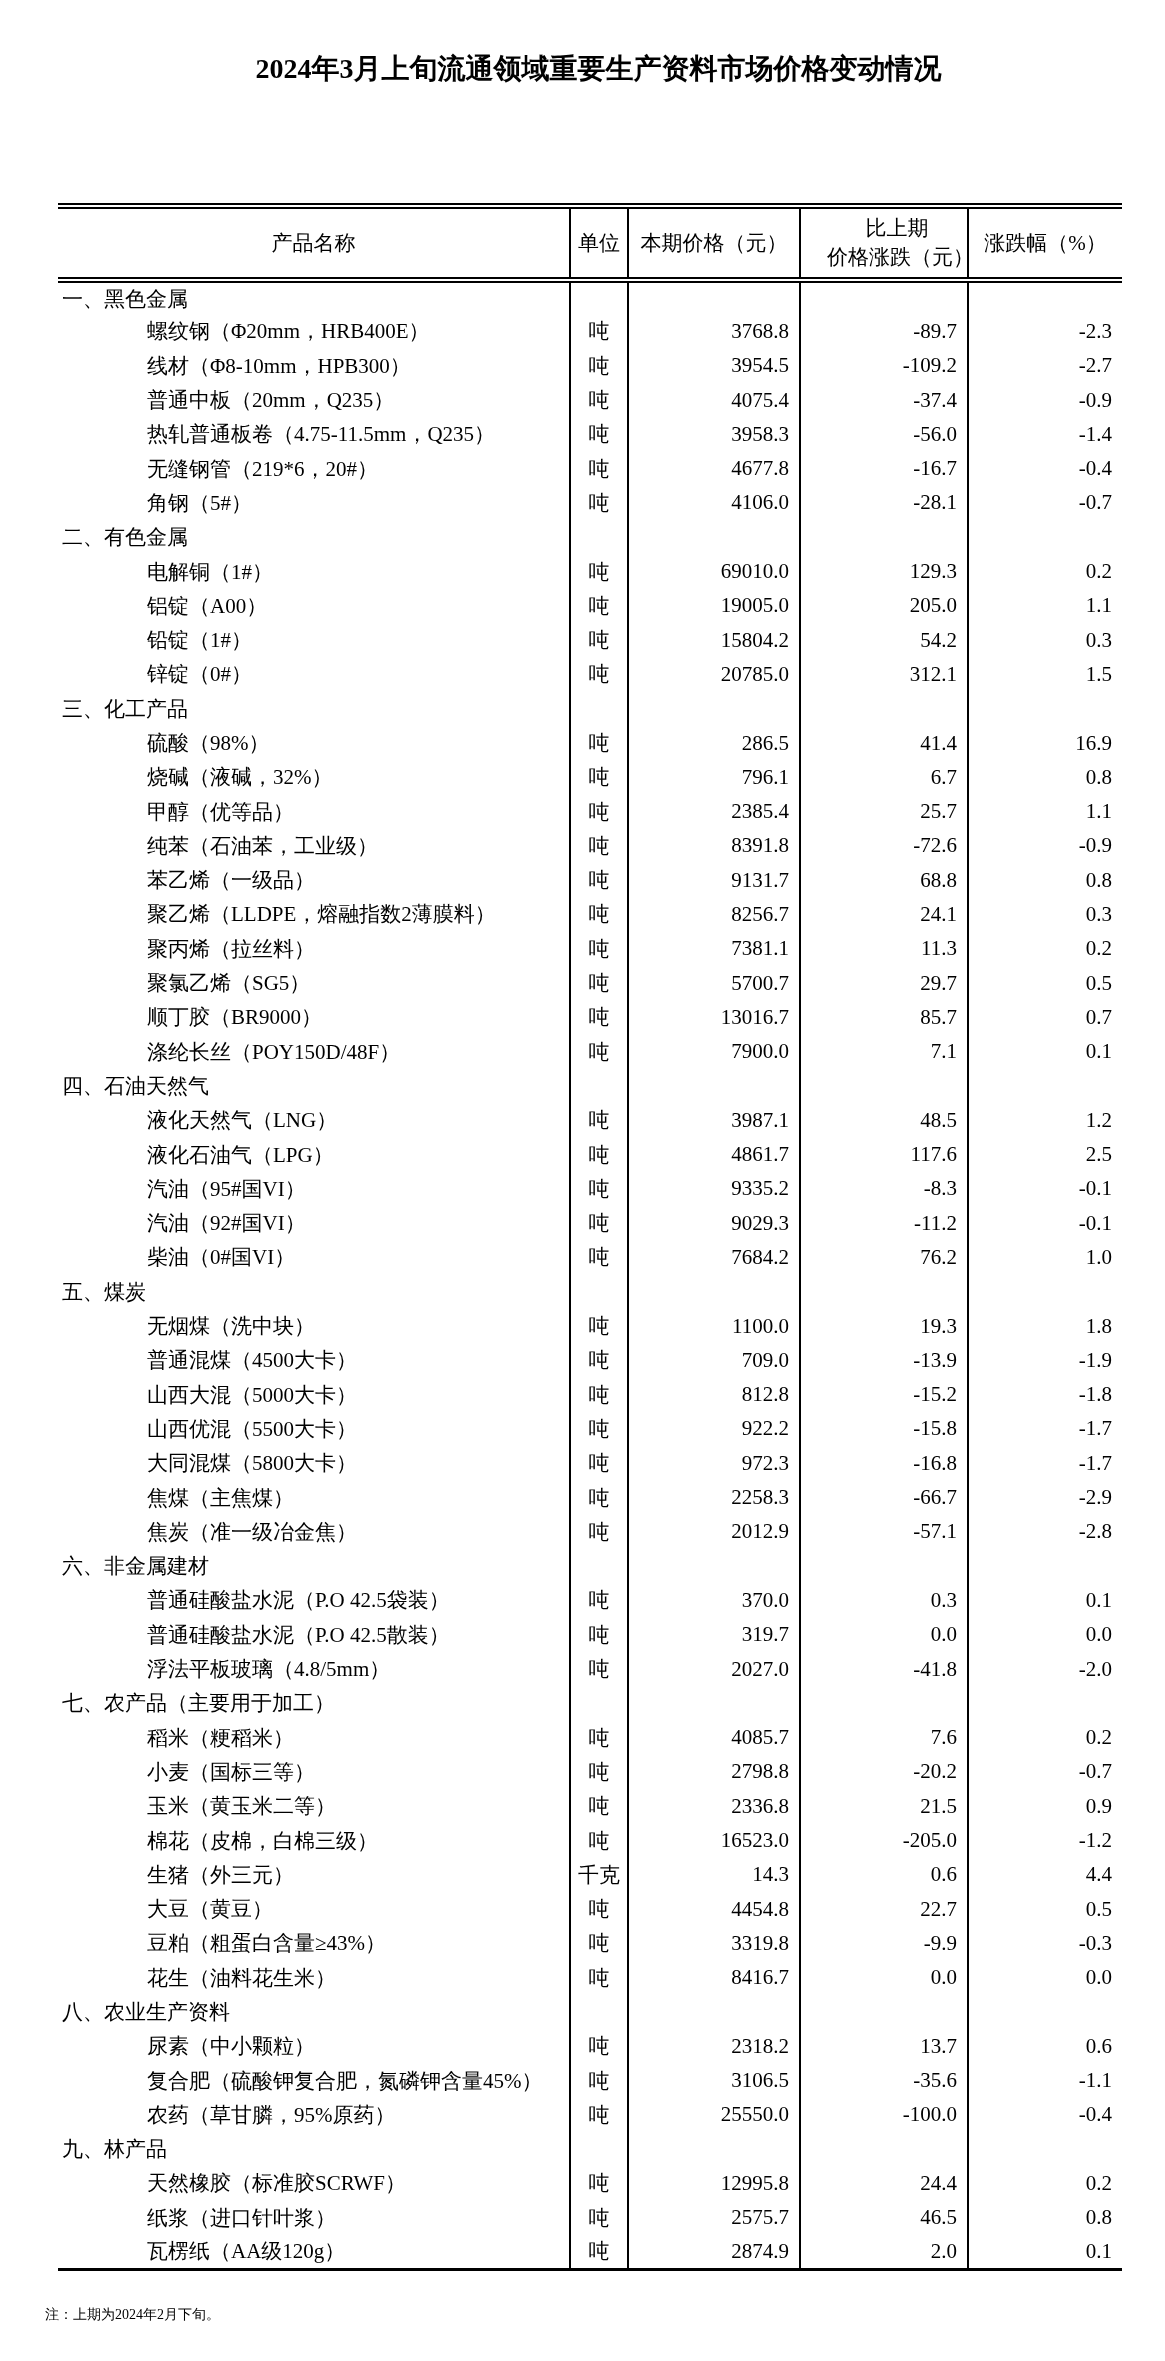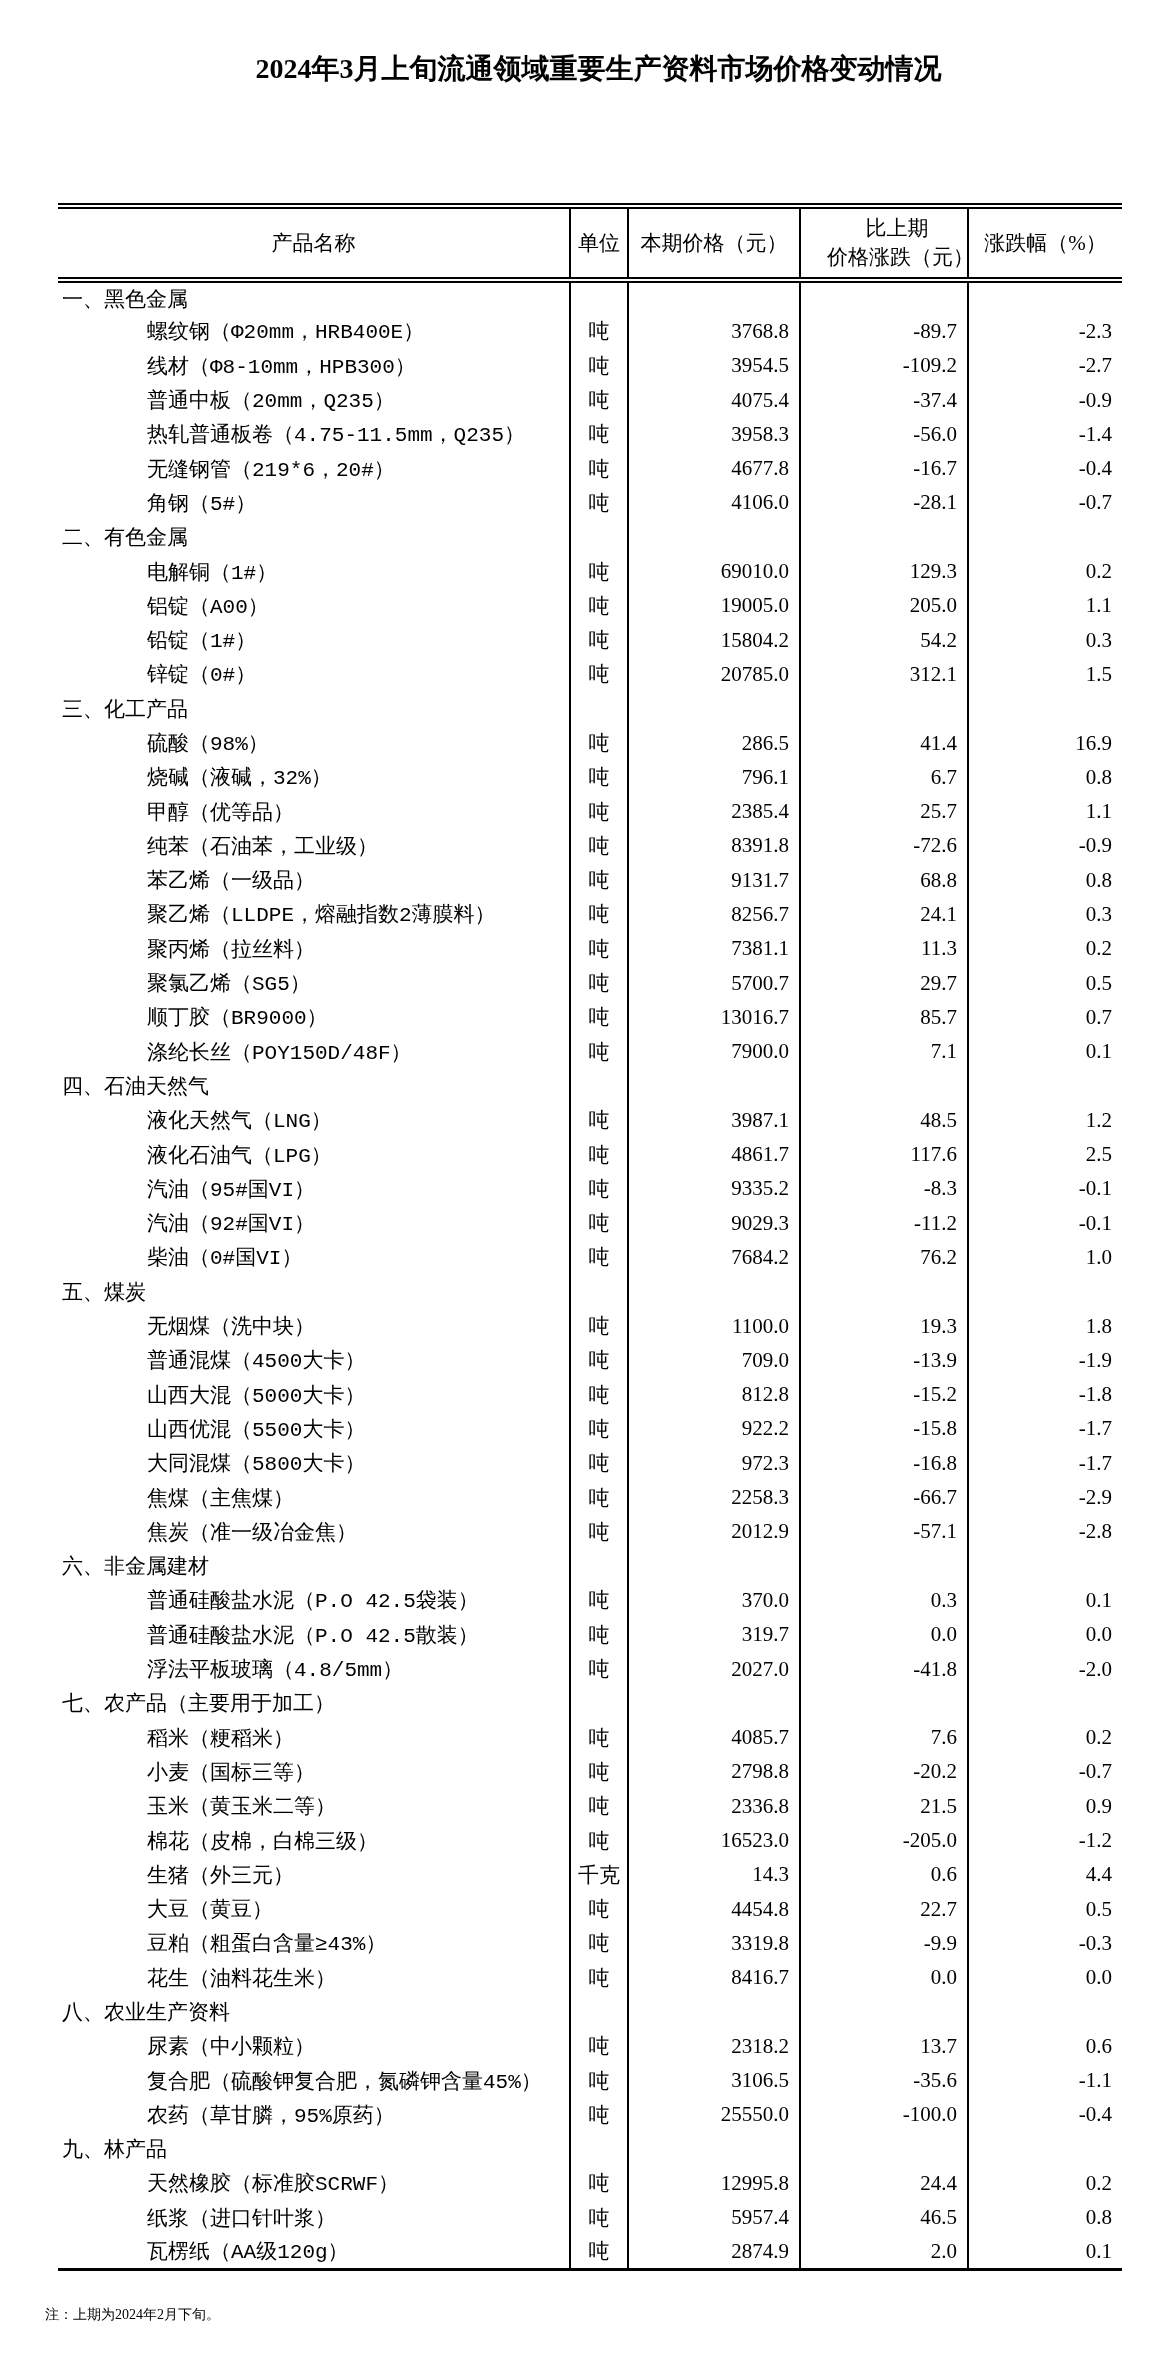--- a/index.html
+++ b/index.html
@@ -16,21 +16,21 @@
     position:absolute;top:203px;left:58px;width:1064px;
     border-collapse:collapse;table-layout:fixed;
     border-top:6px double #000;border-bottom:3px solid #000;
     font-size:21px;
   }
   .price-table td{padding:0;vertical-align:middle;overflow:hidden;white-space:nowrap;}
   .price-table td + td{border-left:2px solid #000;}
   .price-table thead td{border-bottom:6px double #000;height:68px;text-align:center;}
   .price-table tbody tr{height:34.3px;}
   .hdr2 div{line-height:29px;margin-left:26px;}
-  td.name{padding-left:89px;text-align:left;font-family:Liberation Mono, monospace;}
+  td.name{padding-left:89px;text-align:left;}
   tr[data-name="section-row"] td.name{
     padding-left:4px;font-weight:normal;
     font-family:"Liberation Sans","DejaVu Sans",sans-serif;
     font-size:21px;
   }
   td.unit{text-align:center;}
   td.num{text-align:right;padding-right:10px;}
   .note{
     position:absolute;left:45px;top:2306px;
     font-size:14px;text-align:right;
@@ -450,21 +450,21 @@
       <tr data-name="product-row">
         <td class="name" data-name="product-name">天然橡胶（标准胶SCRWF）</td>
         <td class="unit" data-name="unit-value">吨</td>
         <td class="num" data-name="price-value">12995.8</td>
         <td class="num" data-name="change-value">24.4</td>
         <td class="num" data-name="pct-value">0.2</td>
       </tr>
       <tr data-name="product-row">
         <td class="name" data-name="product-name">纸浆（进口针叶浆）</td>
         <td class="unit" data-name="unit-value">吨</td>
-        <td class="num" data-name="price-value">5957.4</td>
+        <td class="num" data-name="price-value">2575.7</td>
         <td class="num" data-name="change-value">46.5</td>
         <td class="num" data-name="pct-value">0.8</td>
       </tr>
       <tr data-name="product-row">
         <td class="name" data-name="product-name">瓦楞纸（AA级120g）</td>
         <td class="unit" data-name="unit-value">吨</td>
         <td class="num" data-name="price-value">2874.9</td>
         <td class="num" data-name="change-value">2.0</td>
         <td class="num" data-name="pct-value">0.1</td>
       </tr>

